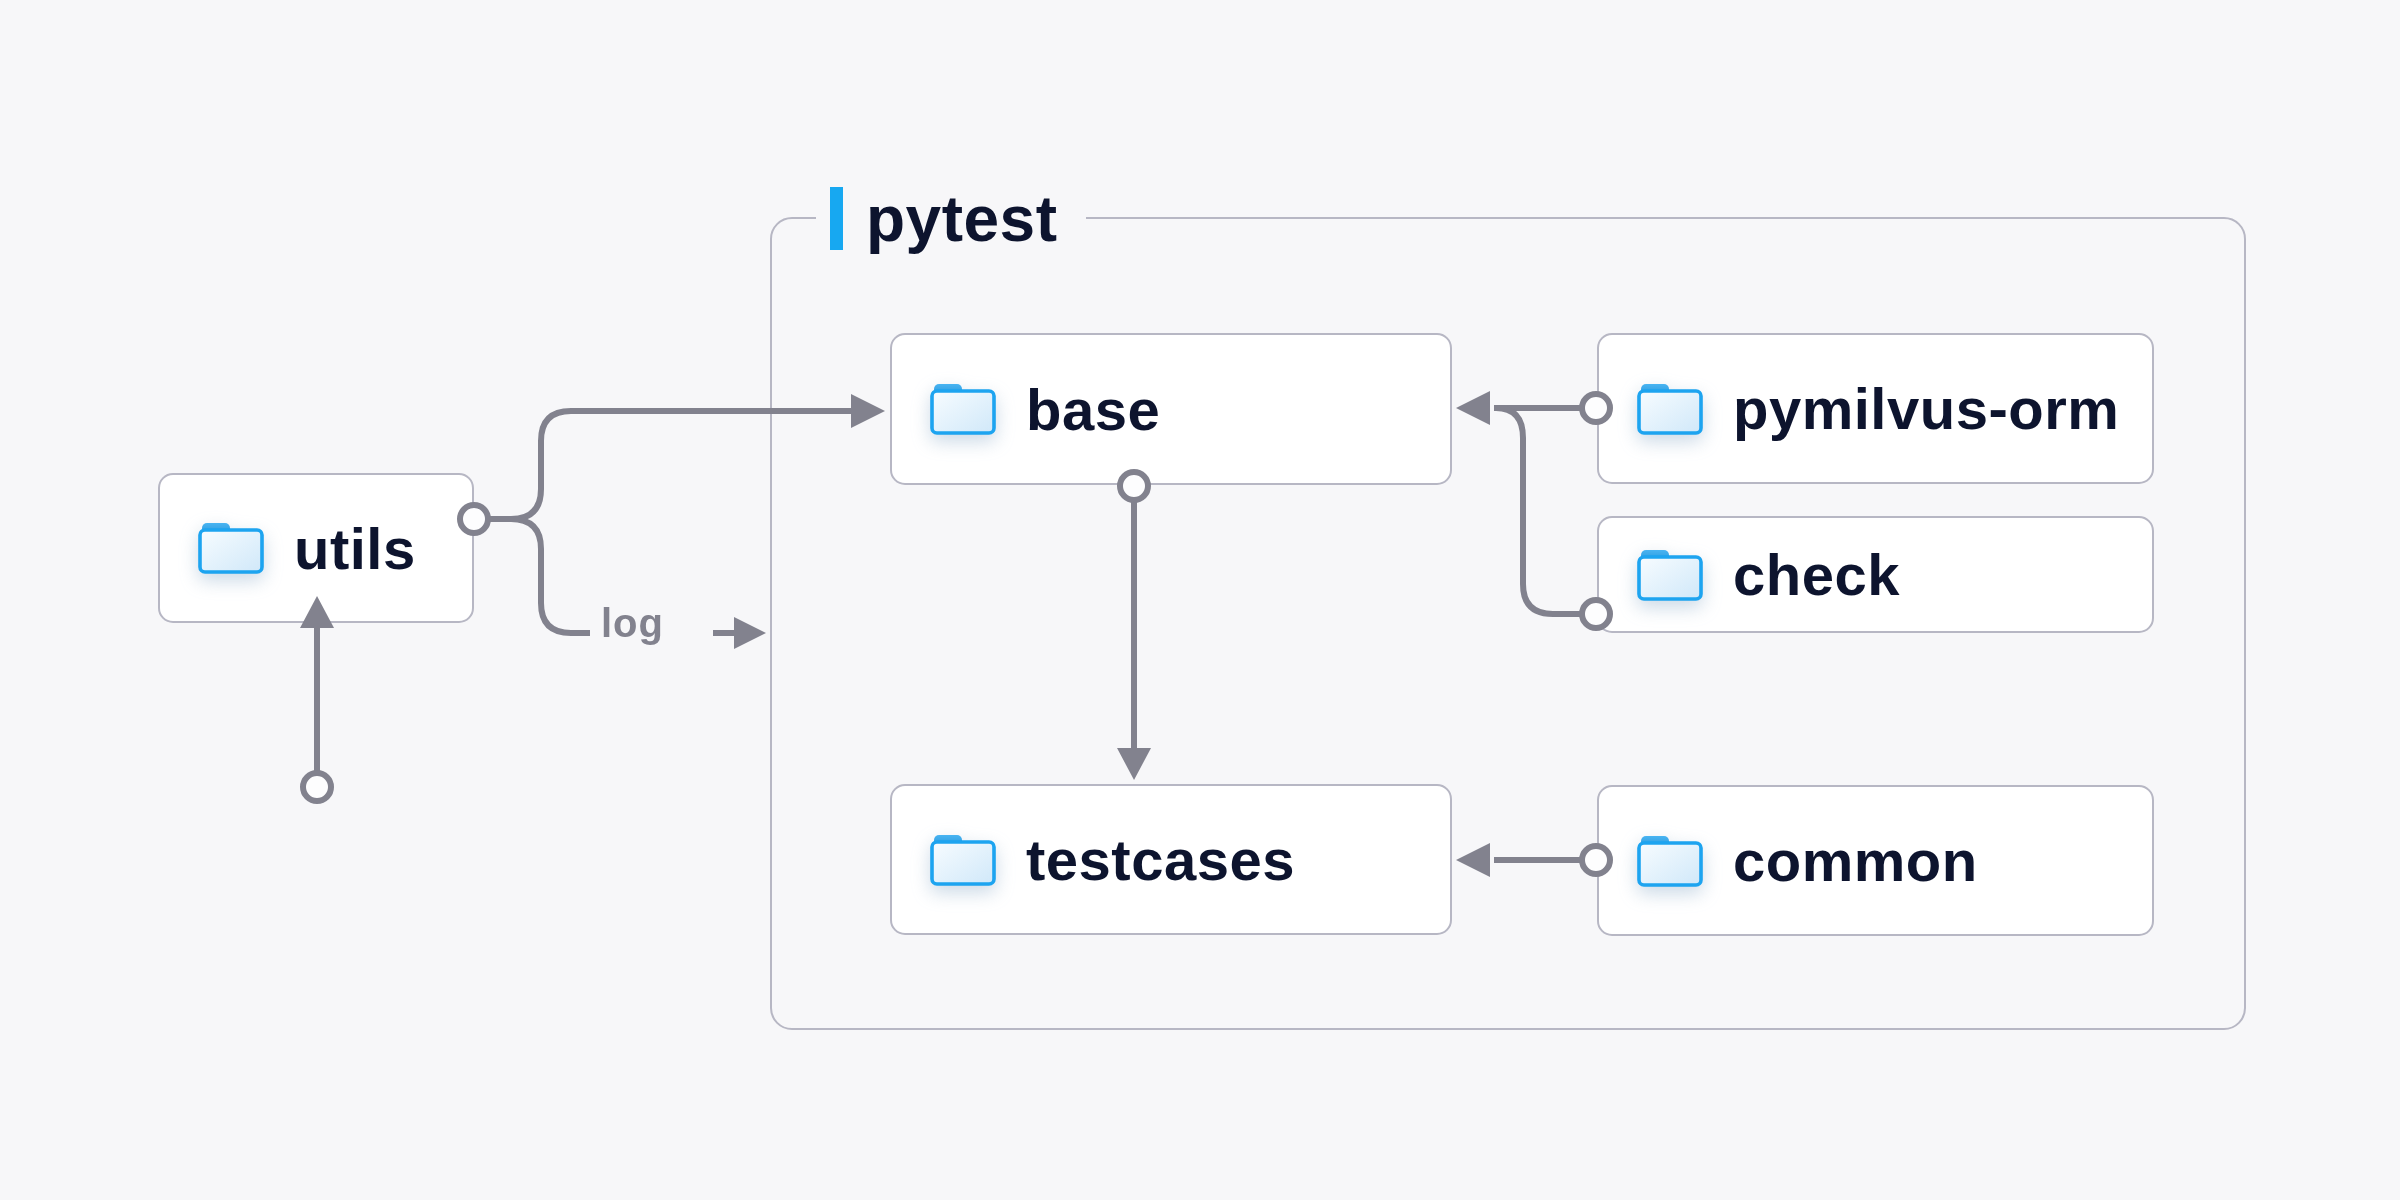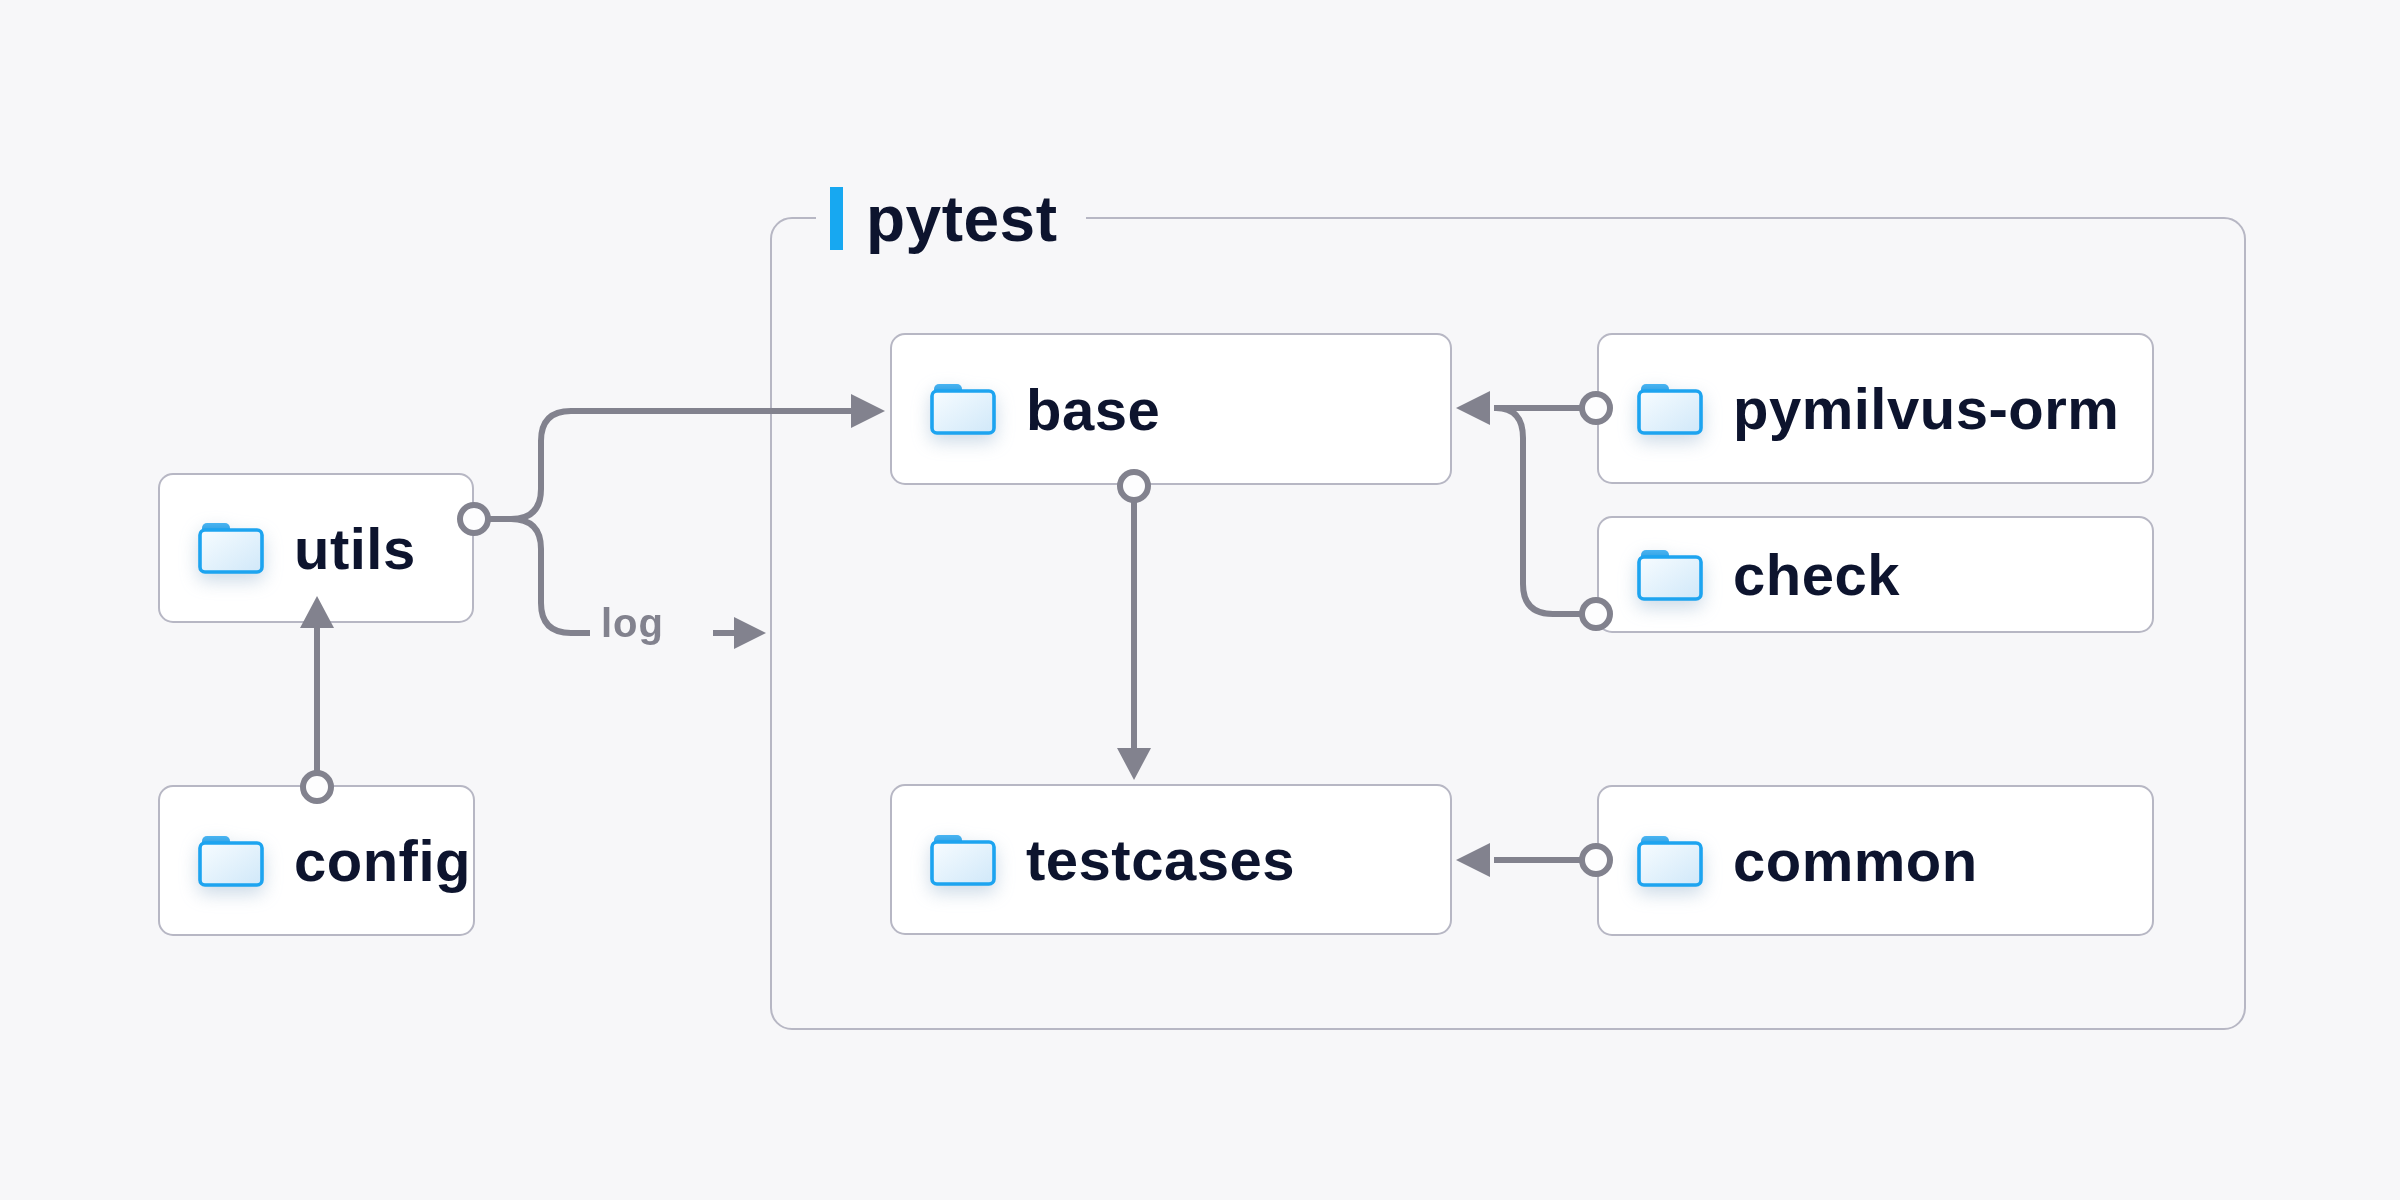--- a/index.html
+++ b/index.html
@@ -105,29 +105,20 @@
   <div class="node" id="node-utils">
     <span class="folder">
       <svg width="66" height="54" viewBox="0 0 66 54">
           <rect x="4" y="2" width="28" height="18" rx="5" fill="url(#tgrad)"></rect>
           <rect x="2" y="9" width="62" height="42" rx="5" fill="url(#fgrad)" stroke="#1da4f0" stroke-width="3.6"></rect>
         </svg>
     </span>
     <span class="label">utils</span>
   </div>
 
-  <div class="node" id="node-config">
-    <span class="folder">
-      <svg width="66" height="54" viewBox="0 0 66 54">
-          <rect x="4" y="2" width="28" height="18" rx="5" fill="url(#tgrad)"></rect>
-          <rect x="2" y="9" width="62" height="42" rx="5" fill="url(#fgrad)" stroke="#1da4f0" stroke-width="3.6"></rect>
-        </svg>
-    </span>
-    <span class="label">config</span>
-  </div>
 
   <div class="node" id="node-pymilvus">
     <span class="folder">
       <svg width="66" height="54" viewBox="0 0 66 54">
           <rect x="4" y="2" width="28" height="18" rx="5" fill="url(#tgrad)"></rect>
           <rect x="2" y="9" width="62" height="42" rx="5" fill="url(#fgrad)" stroke="#1da4f0" stroke-width="3.6"></rect>
         </svg>
     </span>
     <span class="label">pymilvus-orm</span>
   </div>

